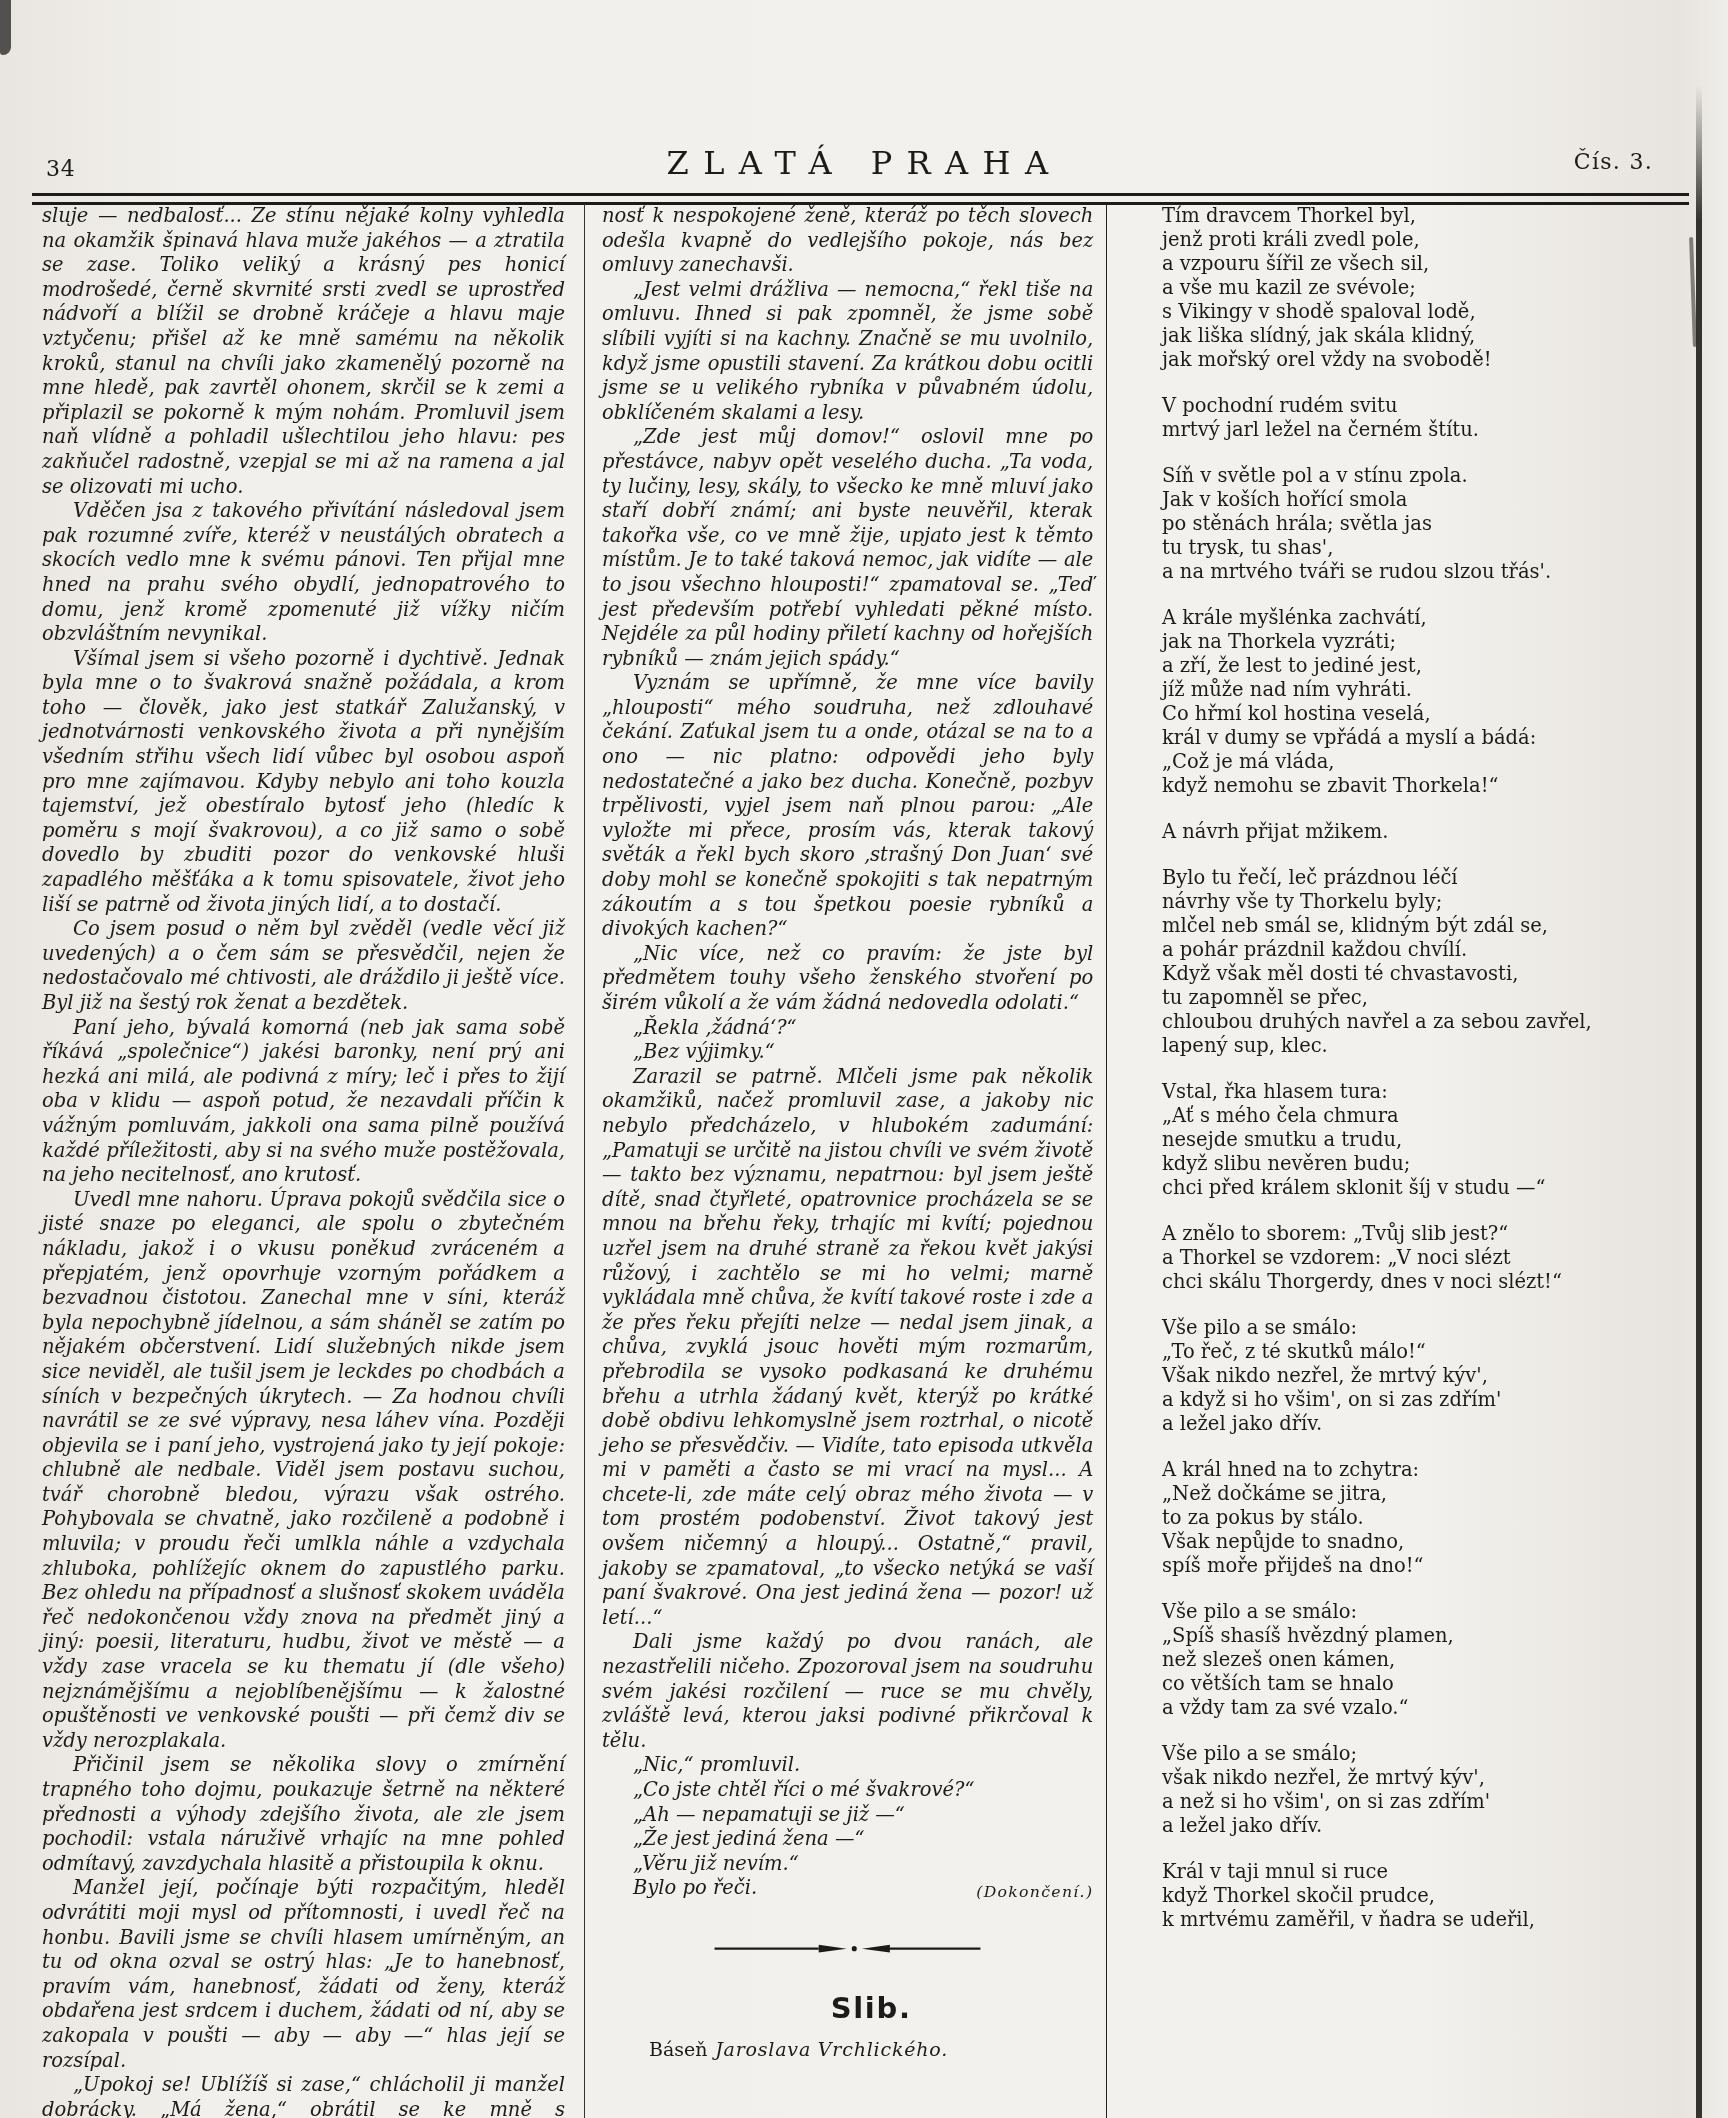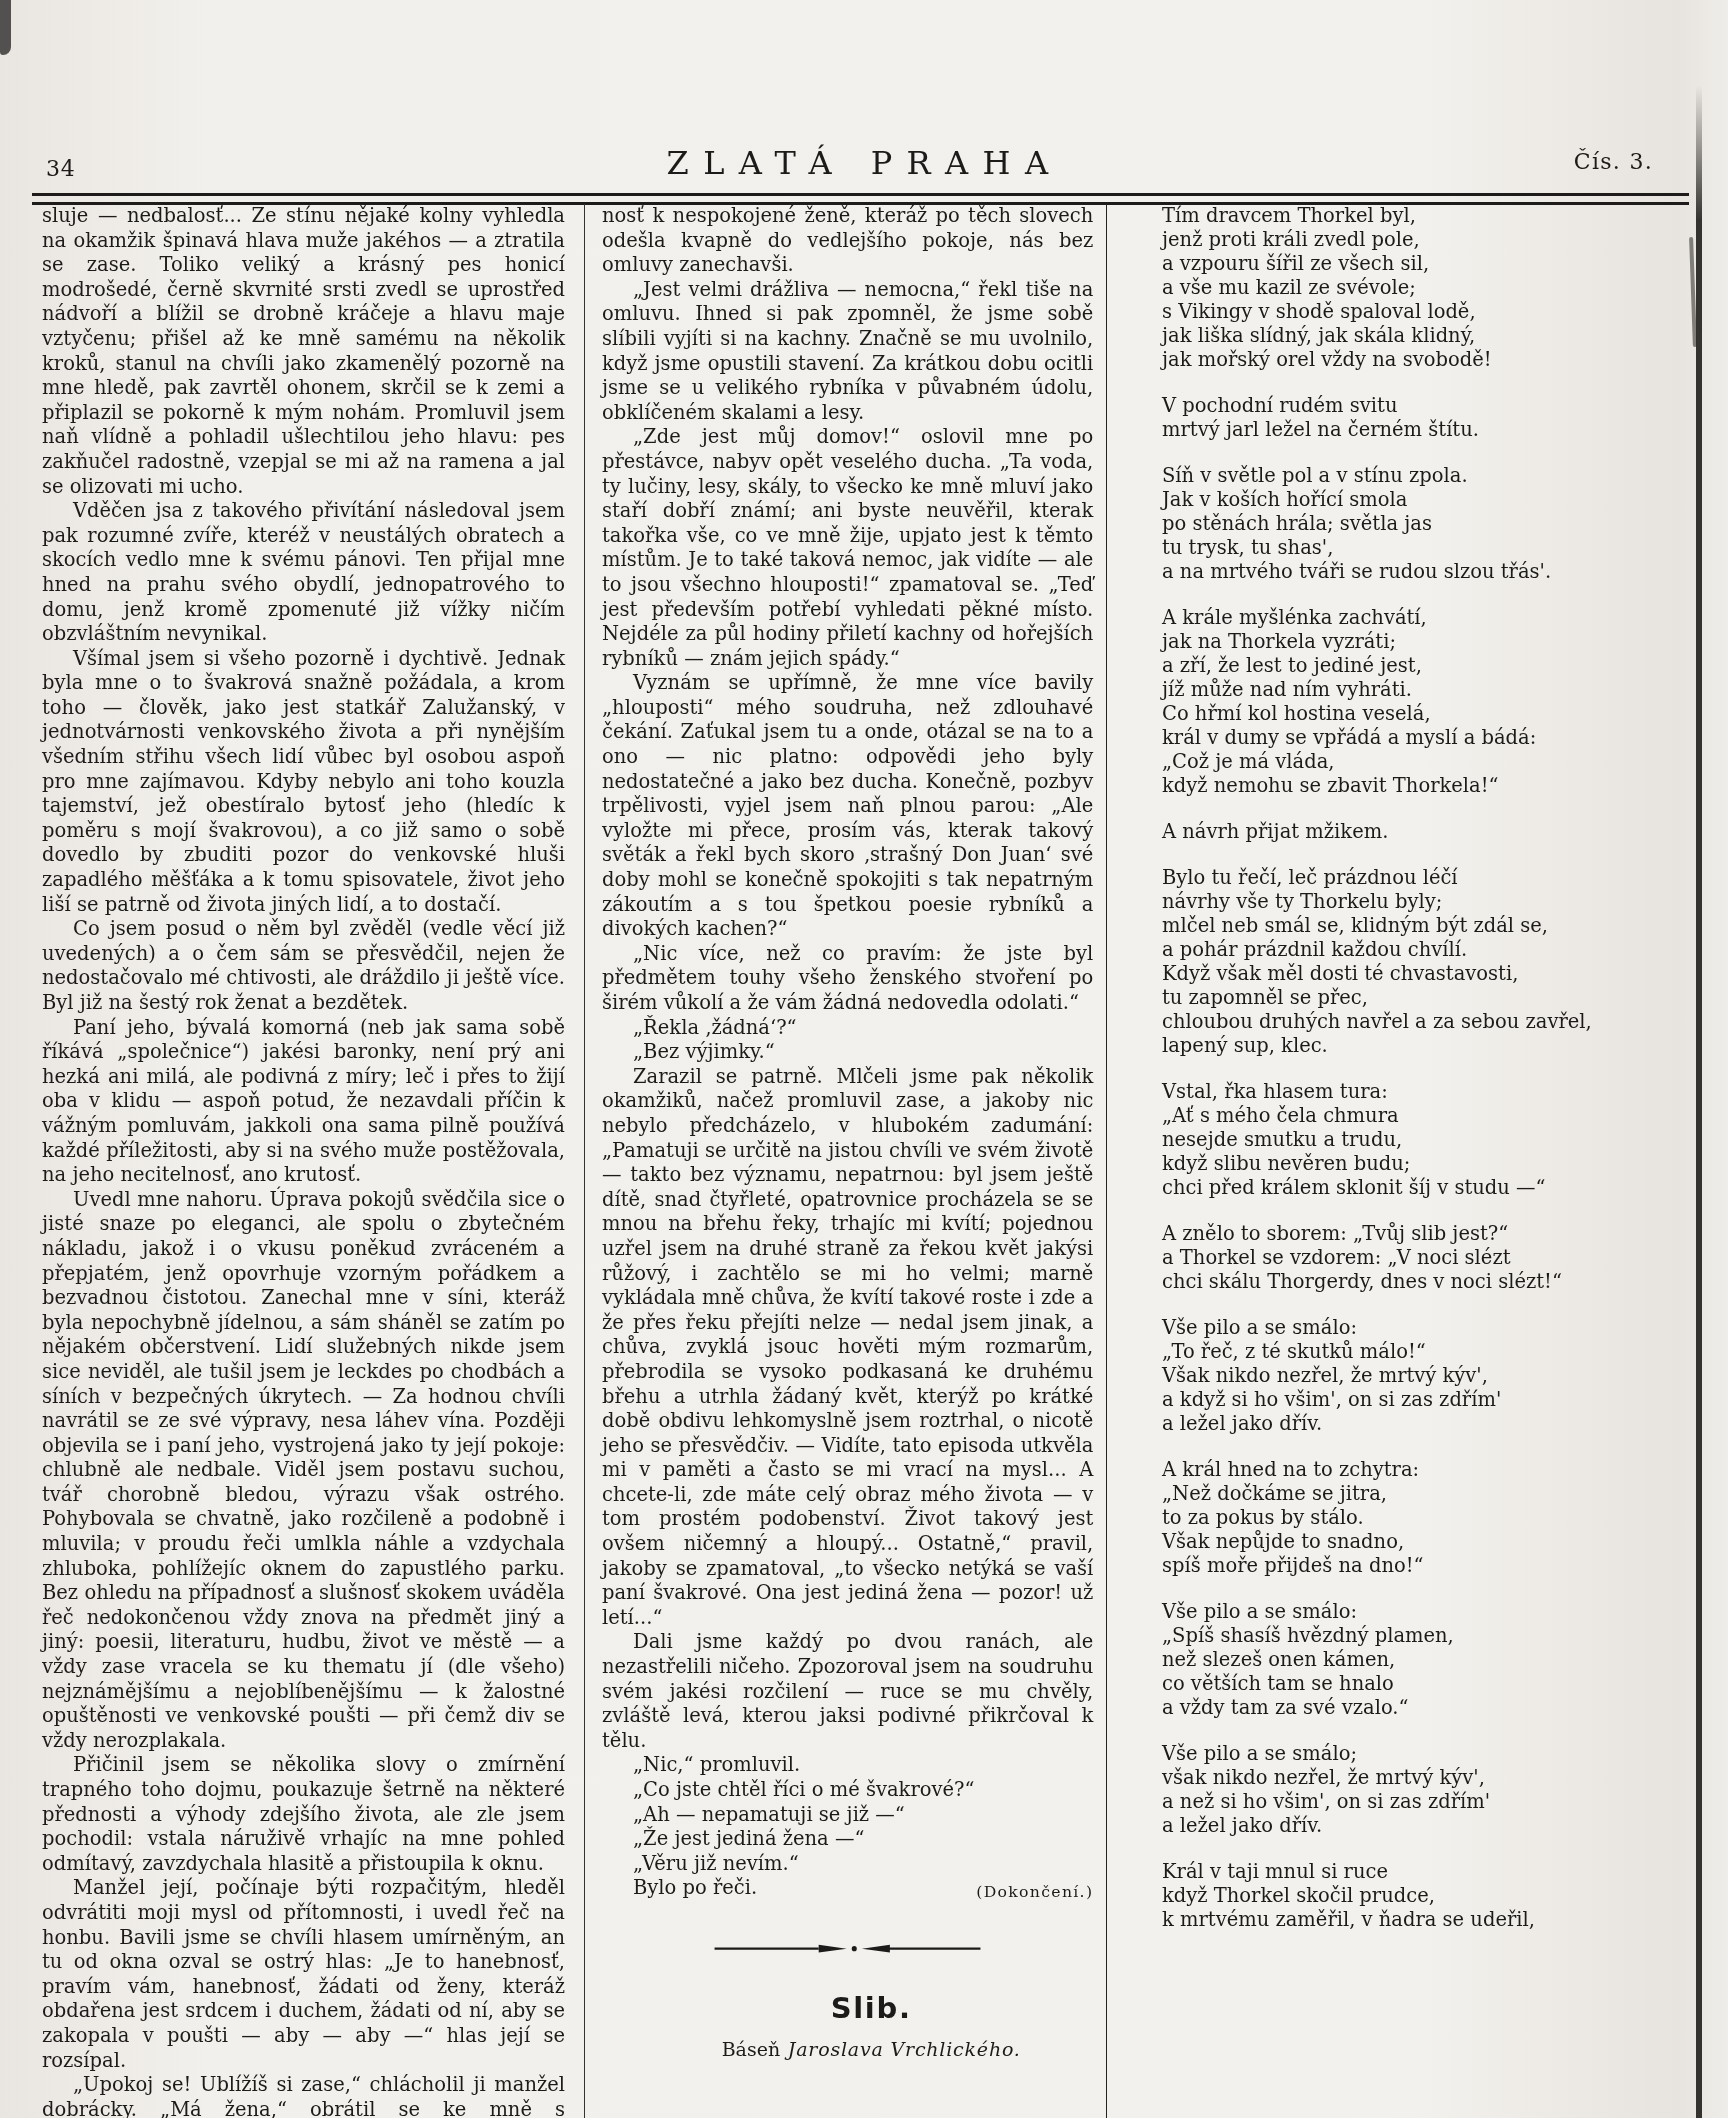--- a/index.html
+++ b/index.html
@@ -42,41 +42,41 @@
   .col{box-sizing:border-box;}
   .col-1{width:542px;padding-right:19px;}
   .col-2{width:523px;padding:0 12.7px 0 17px;border-left:1.3px solid #35332f;border-right:1.7px solid #23221f;}
   .col-3{flex:1;padding-left:55px;}
   
   .prose{
     font-size:19.5px;line-height:24.6px;
     text-align:justify;
     hyphens:auto;-webkit-hyphens:auto;
   }
-  .para{text-indent:31px;}
+  .para{text-indent:31px;font-style:italic;}
   .para.no-indent{text-indent:0;}
   .end-note{
     float:right;
     font-size:15.7px;letter-spacing:1.3px;
     margin-top:3.4px;text-indent:0;
   }
   
   .divider-ornament{
     margin:40px auto 0 auto;
     width:271px;display:block;
   }
   .poem-title{
     margin-top:40px;padding-left:47px;
     text-align:center;
     font-family:"DejaVu Sans","Liberation Sans",sans-serif;
     font-weight:bold;font-size:29px;letter-spacing:1.7px;
   }
   .poem-byline{
     margin-top:16px;padding-left:47px;
-    text-align:center;
+    text-align:left;
     font-size:19px;
   }
   .poem-byline .prefix{margin-right:7.6px;}
   .poem-byline .author{font-style:italic;letter-spacing:0.8px;}
   
   .poem{font-size:19.5px;line-height:24px;text-align:left;}
   .stanza{margin-bottom:24.6px;}
   .col-3 .stanza{margin-bottom:22px;}
   .poem-line{white-space:nowrap;}
   

